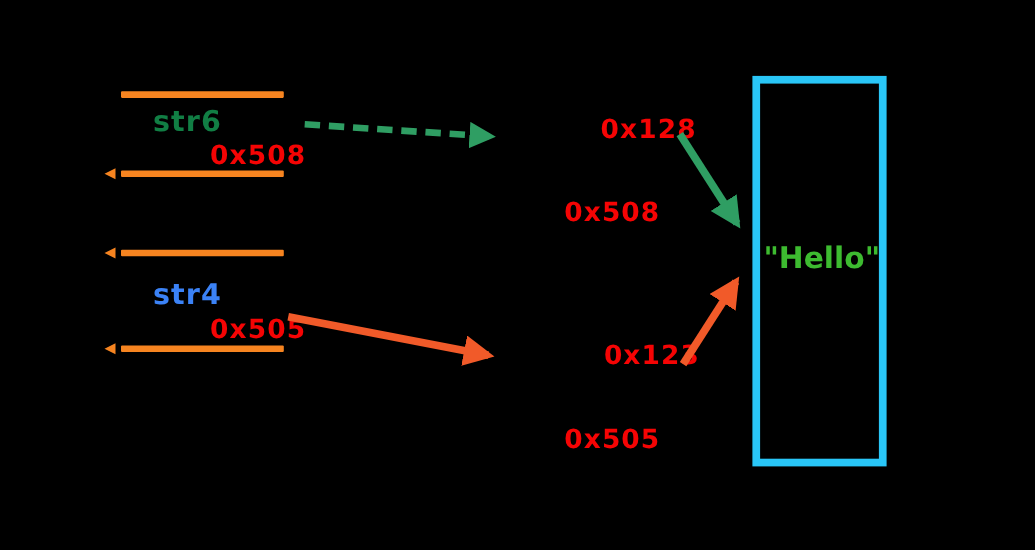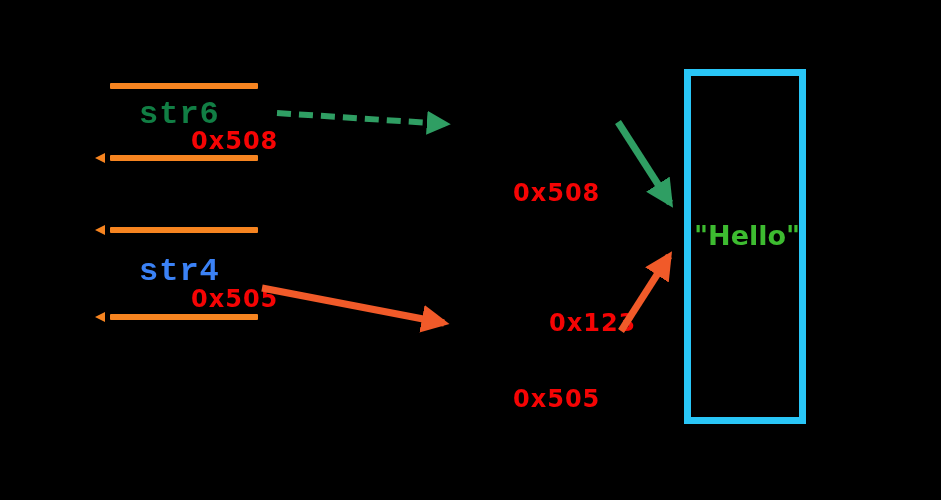--- a/index.html
+++ b/index.html
@@ -4,21 +4,21 @@
 <style>
   html,body{margin:0;padding:0;background:#000;}
   .canvas{
     position:relative;width:941px;height:500px;background:#000000;
     font-family:"DejaVu Sans","Liberation Sans",sans-serif;overflow:hidden;
   }
   .hline{position:absolute;height:6px;background:#F68420;border-radius:1px;}
   .tick{position:absolute;width:0;height:0;
     border-top:5px solid transparent;border-bottom:5px solid transparent;
     border-right:10px solid #F68420;}
-  .varname{position:absolute;font-size:32px;font-weight:bold;letter-spacing:1px;font-family:Liberation Mono, monospace;}
+  .varname{position:absolute;font-size:26px;font-weight:bold;letter-spacing:1px;}
   .varname.green{color:#117E44;}
   .varname.orange{color:#3b82f6;}
   .addr{position:absolute;font-size:24px;font-weight:bold;color:#F50404;letter-spacing:1px;}
   .memlabel{position:absolute;font-size:24px;font-weight:bold;color:#F50404;letter-spacing:1px;}
   .membox{
     position:absolute;left:684px;top:69px;width:108px;height:341px;
     border:7px solid #29C6F7;background:#000000;
   }
   .memcontent{
     position:absolute;left:694px;top:220px;width:102px;text-align:center;
@@ -39,20 +39,21 @@
   <div class="addr" style="left:191px;top:127px">0x508</div>
 
   <div class="hline" style="left:110px;top:227px;width:148px"></div>
   <div class="hline" style="left:110px;top:314px;width:148px"></div>
   <div class="tick" style="left:95px;top:225px"></div>
   <div class="tick" style="left:95px;top:312px"></div>
 
   <div class="varname orange" style="left:139px;top:253px">str4</div>
   <div class="addr" style="left:191px;top:285px">0x505</div>
 
+  <div class="memlabel" style="left:546px;top:103px">0x128</div>
   <div class="memlabel" style="left:513px;top:179px">0x508</div>
   <div class="memlabel" style="left:549px;top:309px">0x123</div>
   <div class="memlabel" style="left:513px;top:385px">0x505</div>
 
   <svg class="arrows" viewBox="0 0 941 500" xmlns="http://www.w3.org/2000/svg">
     <defs>
       <marker id="ah-green" markerWidth="5" markerHeight="5" refX="3.2" refY="2" orient="auto" markerUnits="strokeWidth">
         <path d="M0,0 L4,2 L0,4 z" fill="#2F9E63"></path>
       </marker>
       <marker id="ah-orange" markerWidth="5" markerHeight="5" refX="3.2" refY="2" orient="auto" markerUnits="strokeWidth">

